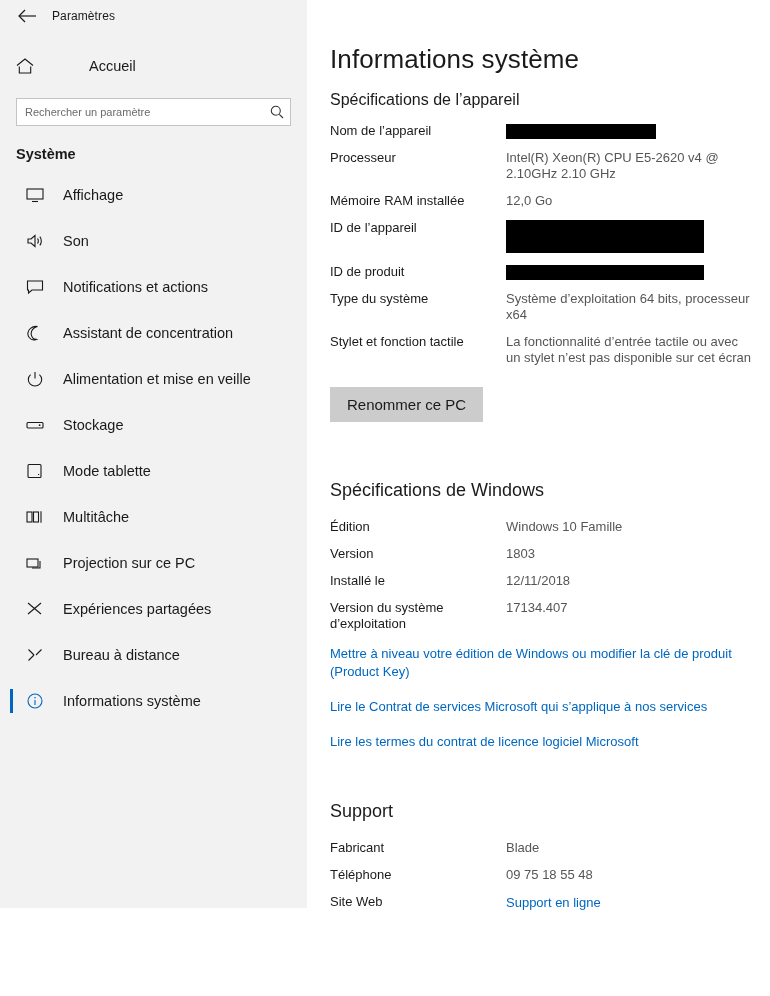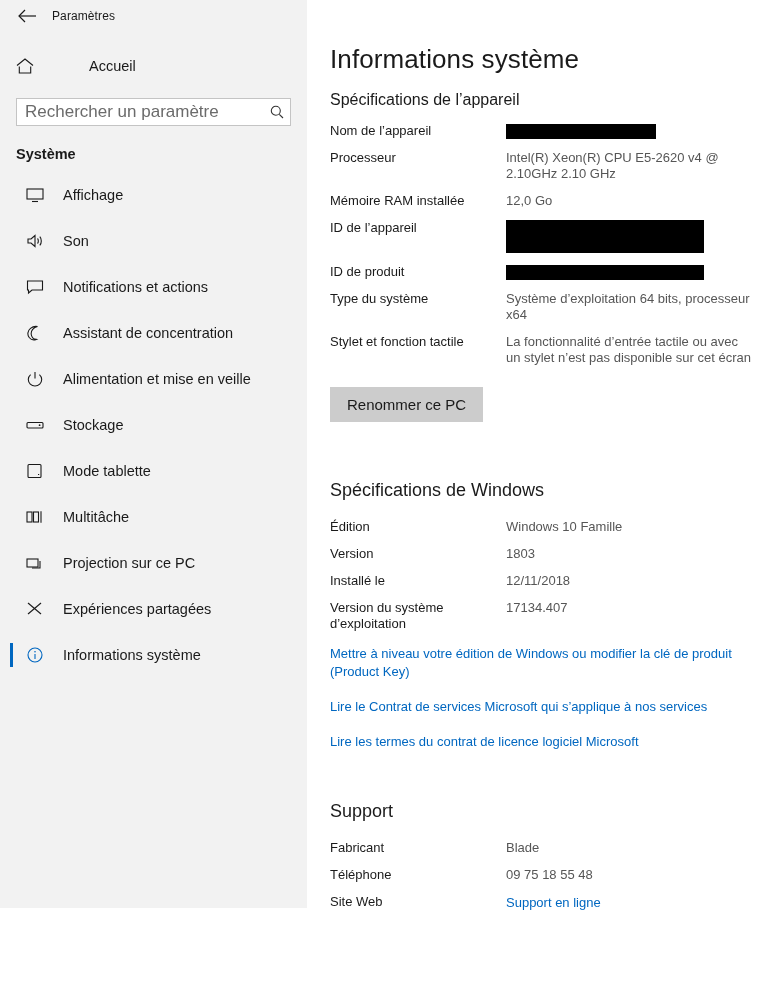--- a/index.html
+++ b/index.html
@@ -81,21 +81,21 @@
     display: flex;
     align-items: center;
     box-sizing: border-box;
   }
   .searchbox input {
     flex: 1;
     border: 0;
     outline: 0;
     background: transparent;
     font-family: "Liberation Sans", sans-serif;
-    font-size: 17px;
+    font-size: 11px;
     color: #000000;
     padding: 0 8px;
   }
   .searchbox input::placeholder { color: #6b6b6b; }
   .search-ico {
     width: 26px;
     display: flex;
     align-items: center;
     justify-content: center;
     color: #333;
@@ -365,20 +365,30 @@
       <div class="nav-item">
         <span class="ico">
           <svg width="18" height="16" viewBox="0 0 18 16" fill="none">
             <path d="M2 2L15 13" stroke="#1a1a1a" stroke-width="1.1"></path>
             <path d="M15 2L2 13" stroke="#1a1a1a" stroke-width="1.1"></path>
           </svg>
         </span>
         <span class="lbl">Expériences partagées</span>
       </div>
 
+      <div class="nav-item">
+        <span class="ico">
+          <svg width="18" height="16" viewBox="0 0 18 16" fill="none">
+            <path d="M2.5 2.5L8 8" stroke="#1a1a1a" stroke-width="1.1"></path>
+            <path d="M15.5 2.5L10 8" stroke="#1a1a1a" stroke-width="1.1"></path>
+            <path d="M2.5 13.5L8 8" stroke="#1a1a1a" stroke-width="1.1"></path>
+          </svg>
+        </span>
+        <span class="lbl">Bureau à distance</span>
+      </div>
 
       <div class="nav-item selected">
         <span class="ico">
           <svg width="18" height="16" viewBox="0 0 18 16" fill="none">
             <circle cx="9" cy="8" r="7" stroke="#0067c0" stroke-width="1.1"></circle>
             <path d="M9 7V12" stroke="#0067c0" stroke-width="1.1"></path>
             <circle cx="9" cy="4.8" r="0.8" fill="#0067c0"></circle>
           </svg>
         </span>
         <span class="lbl">Informations système</span>

